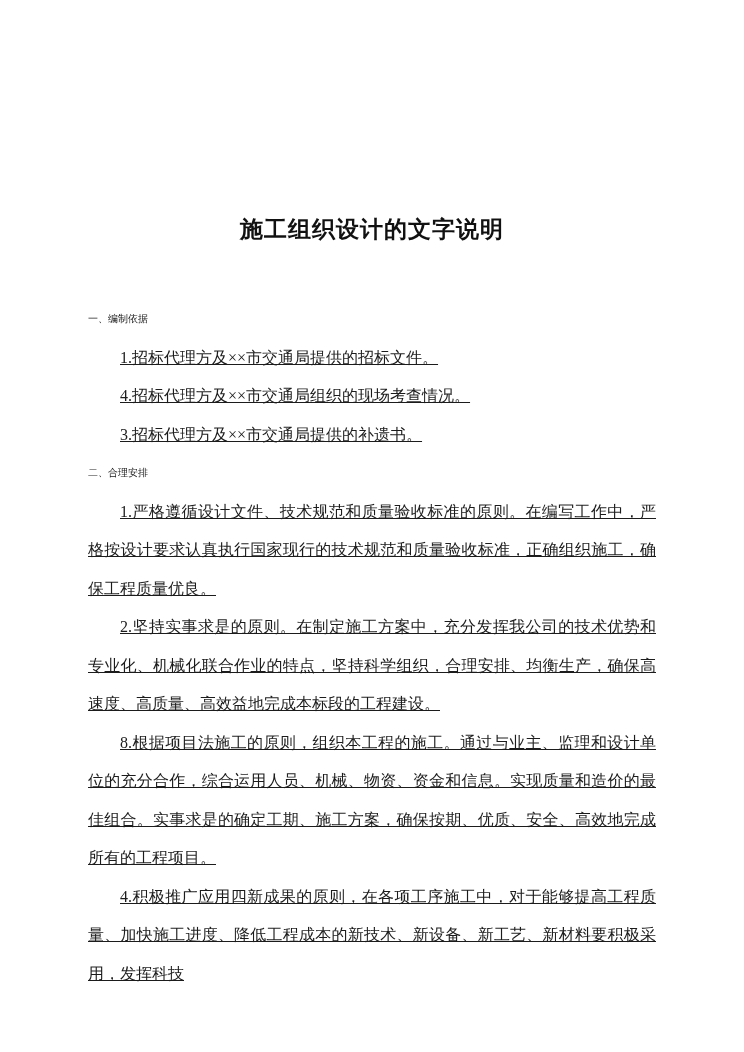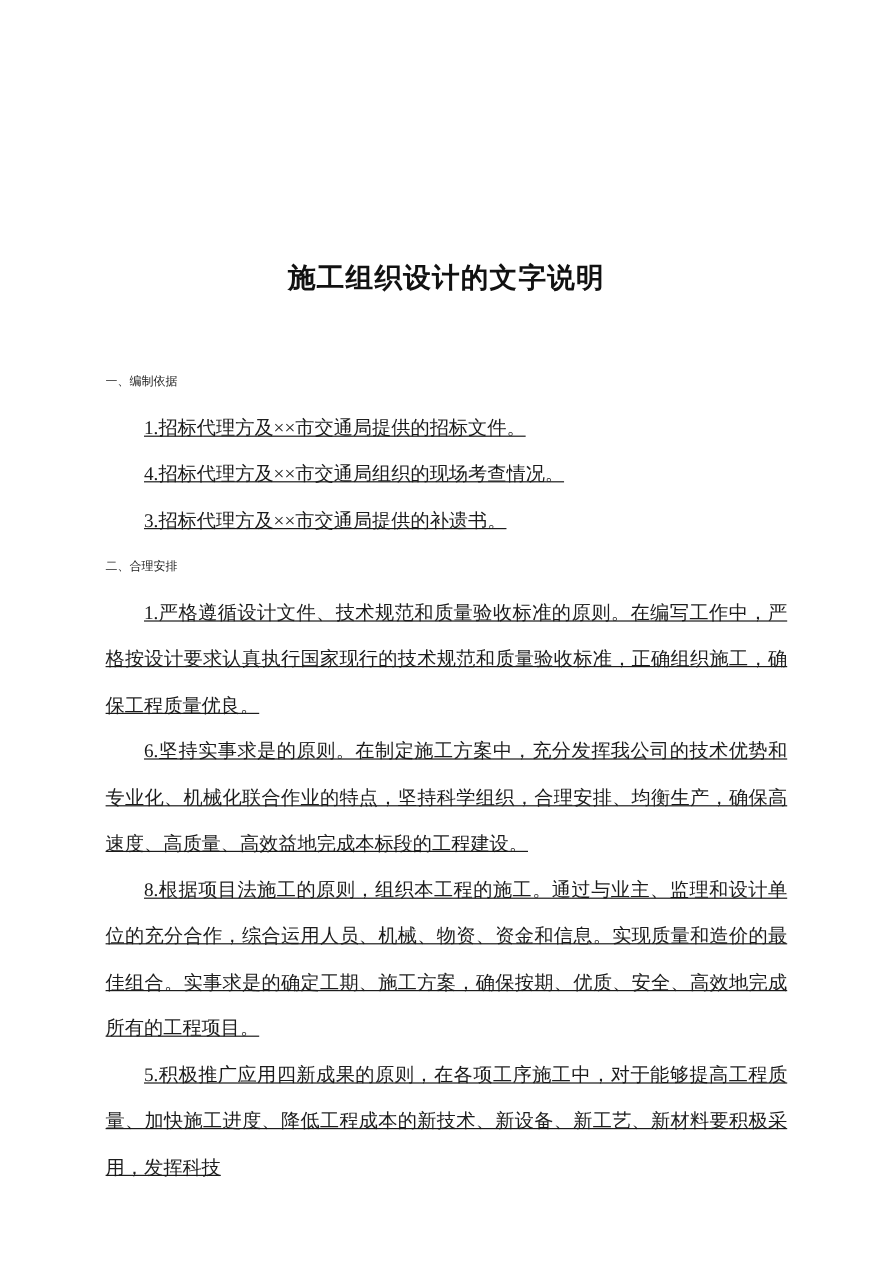--- a/index.html
+++ b/index.html
@@ -14,21 +14,21 @@
     box-sizing: border-box;
     background: #ffffff;
     overflow: hidden;
     font-family: "Liberation Serif", serif;
     color: #1c1c1c;
   }
   .doc-title {
     margin: 0;
     padding-top: 216px;
     text-align: center;
-    font-family: Liberation Sans, sans-serif;
+    font-family: Liberation Mono, monospace;
     font-size: 23px;
     font-weight: 700;
     line-height: 30px;
     letter-spacing: 1px;
     color: #111111;
   }
   .doc-body {
     margin-top: 54px;
     padding: 0 88px;
     font-size: 16px;
@@ -62,21 +62,21 @@
 
     <p class="para">4.招标代理方及××市交通局组织的现场考查情况。</p>
 
     <p class="para">3.招标代理方及××市交通局提供的补遗书。</p>
 
 
     <p class="section-heading">二、合理安排</p>
 
     <p class="para">1.严格遵循设计文件、技术规范和质量验收标准的原则。在编写工作中，严格按设计要求认真执行国家现行的技术规范和质量验收标准，正确组织施工，确保工程质量优良。</p>
 
-    <p class="para">6.坚持实事求是的原则。在制定施工方案中，充分发挥我公司的技术优势和专业化、机械化联合作业的特点，坚持科学组织，合理安排、均衡生产，确保高速度、高质量、高效益地完成本标段的工程建设。</p>
+    <p class="para">2.坚持实事求是的原则。在制定施工方案中，充分发挥我公司的技术优势和专业化、机械化联合作业的特点，坚持科学组织，合理安排、均衡生产，确保高速度、高质量、高效益地完成本标段的工程建设。</p>
 
     <p class="para">8.根据项目法施工的原则，组织本工程的施工。通过与业主、监理和设计单位的充分合作，综合运用人员、机械、物资、资金和信息。实现质量和造价的最佳组合。实事求是的确定工期、施工方案，确保按期、优质、安全、高效地完成所有的工程项目。</p>
 
-    <p class="para">5.积极推广应用四新成果的原则，在各项工序施工中，对于能够提高工程质量、加快施工进度、降低工程成本的新技术、新设备、新工艺、新材料要积极采用，发挥科技</p>
+    <p class="para">4.积极推广应用四新成果的原则，在各项工序施工中，对于能够提高工程质量、加快施工进度、降低工程成本的新技术、新设备、新工艺、新材料要积极采用，发挥科技</p>
 
   </div>
 
 </div>
 
 </body></html>

